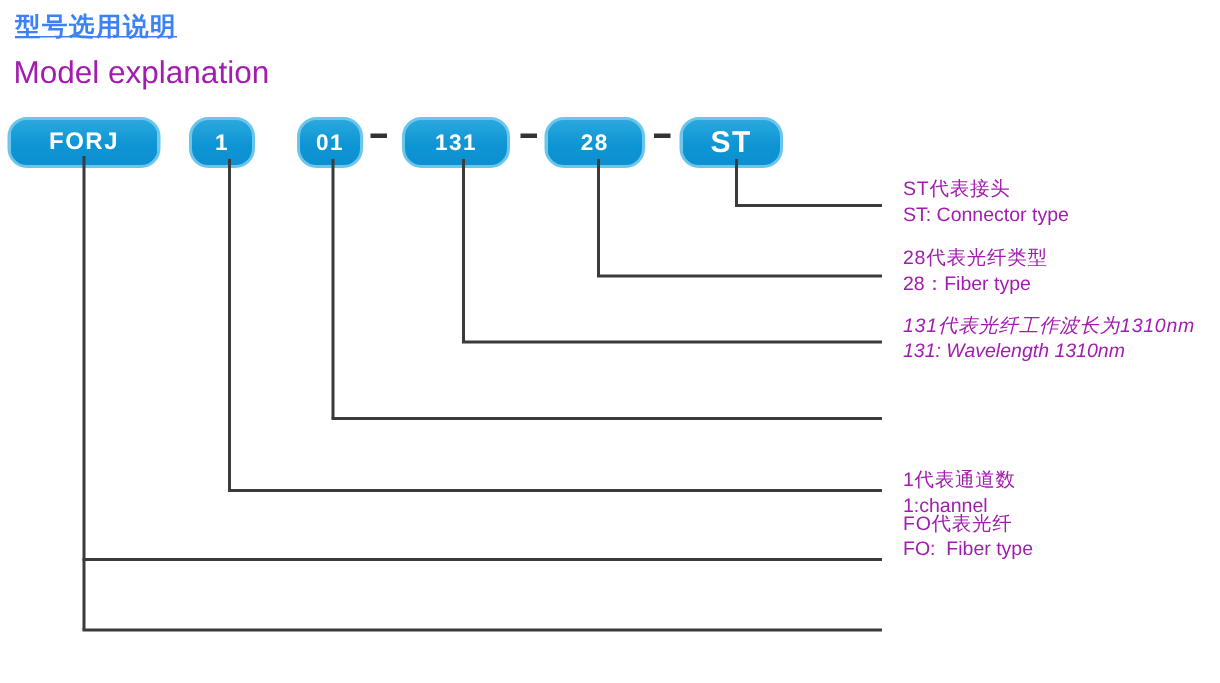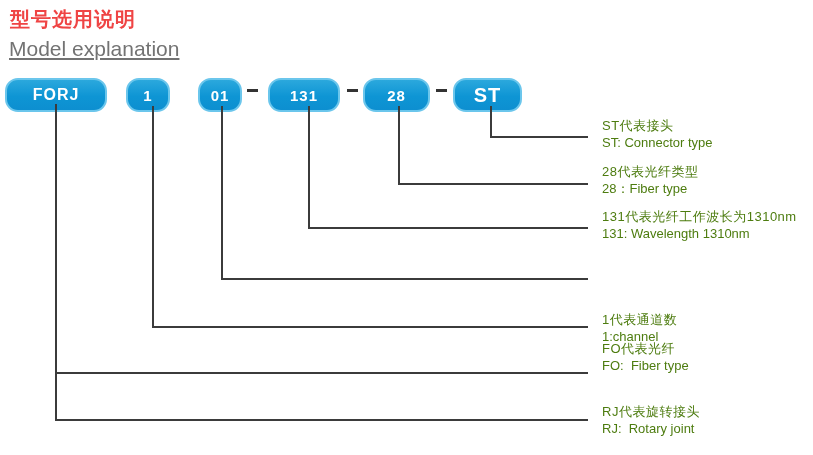--- a/index.html
+++ b/index.html
@@ -7,32 +7,32 @@
     position: relative;
     width: 813px;
     height: 455px;
     background: #ffffff;
     font-family: "Liberation Sans", sans-serif;
     overflow: hidden;
   }
   .title-zh {
     position: absolute;
     left: 10px; top: 6px;
-    font-size: 20px;
+    font-size: 17px;
     font-weight: bold;
-    color: #ef4444;
+    color: #3b82f6;
     letter-spacing: 1px;
+    text-decoration: underline;
   }
   .title-en {
     position: absolute;
     left: 9px; top: 37px;
     font-size: 21px;
     font-weight: normal;
-    color: #737373;
-    text-decoration: underline;
+    color: #a21caf;
   }
   .pill {
     position: absolute;
     top: 78px;
     height: 34px;
     box-sizing: border-box;
     border: 2px solid #6bc6ec;
     border-radius: 13px;
     background: linear-gradient(180deg, #2ba8dd 0%, #0e95d4 55%, #0d8fd0 100%);
     color: #ffffff;
@@ -78,29 +78,29 @@
   .h-st   { left: 490px; top: 136px; width: 98px; }
   .h-28   { left: 398px; top: 183px; width: 190px; }
   .h-131  { left: 308px; top: 227px; width: 280px; }
   .h-01   { left: 221px; top: 278px; width: 367px; }
   .h-1    { left: 152px; top: 326px; width: 436px; }
   .h-fo   { left: 55px;  top: 372px; width: 533px; }
   .h-rj   { left: 55px;  top: 419px; width: 533px; }
   .anno {
     position: absolute;
     left: 602px;
-    color: #4d7c0f;
+    color: #a21caf;
     font-size: 13px;
     line-height: 17px;
   }
   .anno .zh { letter-spacing: 0.5px; }
   .anno .en { white-space: pre; }
   .anno-st  { top: 117px; }
   .anno-28  { top: 163px; }
-  .anno-131 { top: 208px; }
+  .anno-131 { top: 208px; font-style: italic; }
   .anno-01  { top: 258px; }
   .anno-1   { top: 311px; }
   .anno-fo  { top: 340px; }
   .anno-rj  { top: 403px; }
 </style>
 </head>
 <body>
 
 <div class="canvas">
 
@@ -146,18 +146,14 @@
     <div class="en">131: Wavelength 1310nm</div>
   </div>
   <div class="anno anno-1">
     <div class="zh">1代表通道数</div>
     <div class="en">1:channel</div>
   </div>
   <div class="anno anno-fo">
     <div class="zh">FO代表光纤</div>
     <div class="en">FO:  Fiber type</div>
   </div>
-  <div class="anno anno-rj">
-    <div class="zh">RJ代表旋转接头</div>
-    <div class="en">RJ:  Rotary joint</div>
-  </div>
 
 </div>
 
 </body></html>

